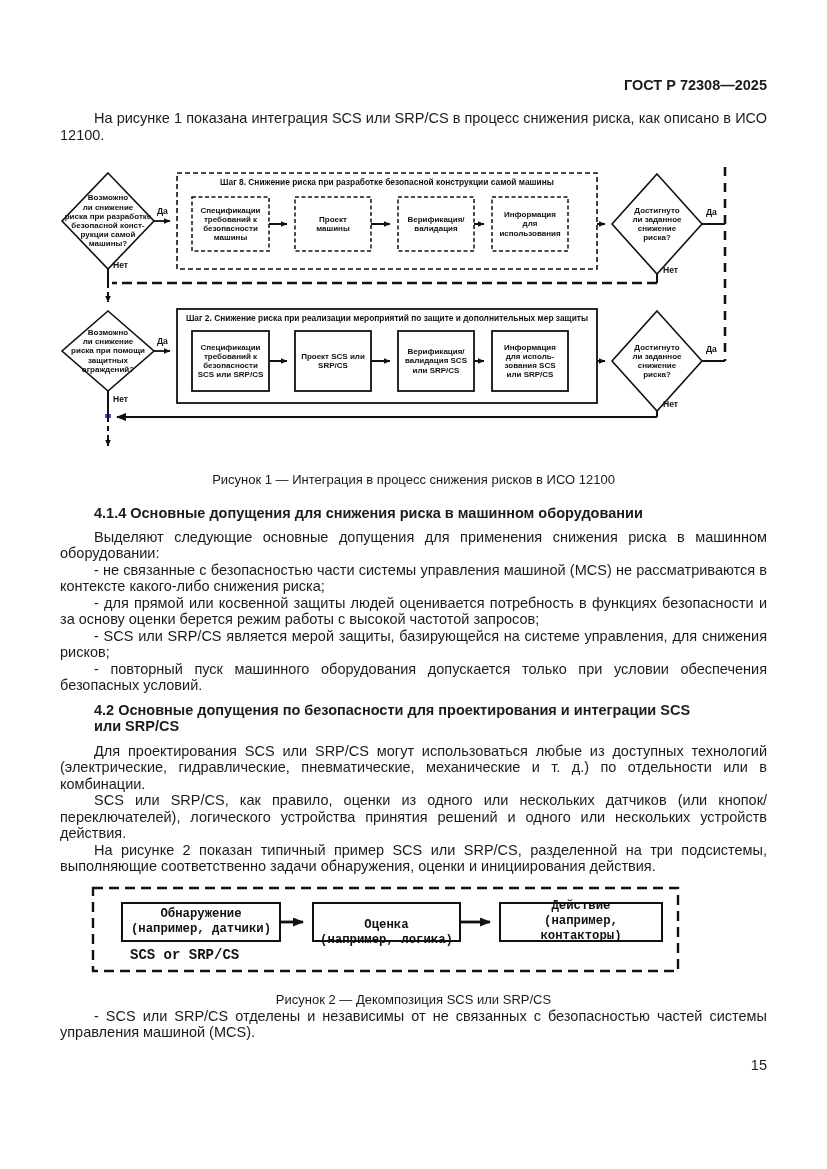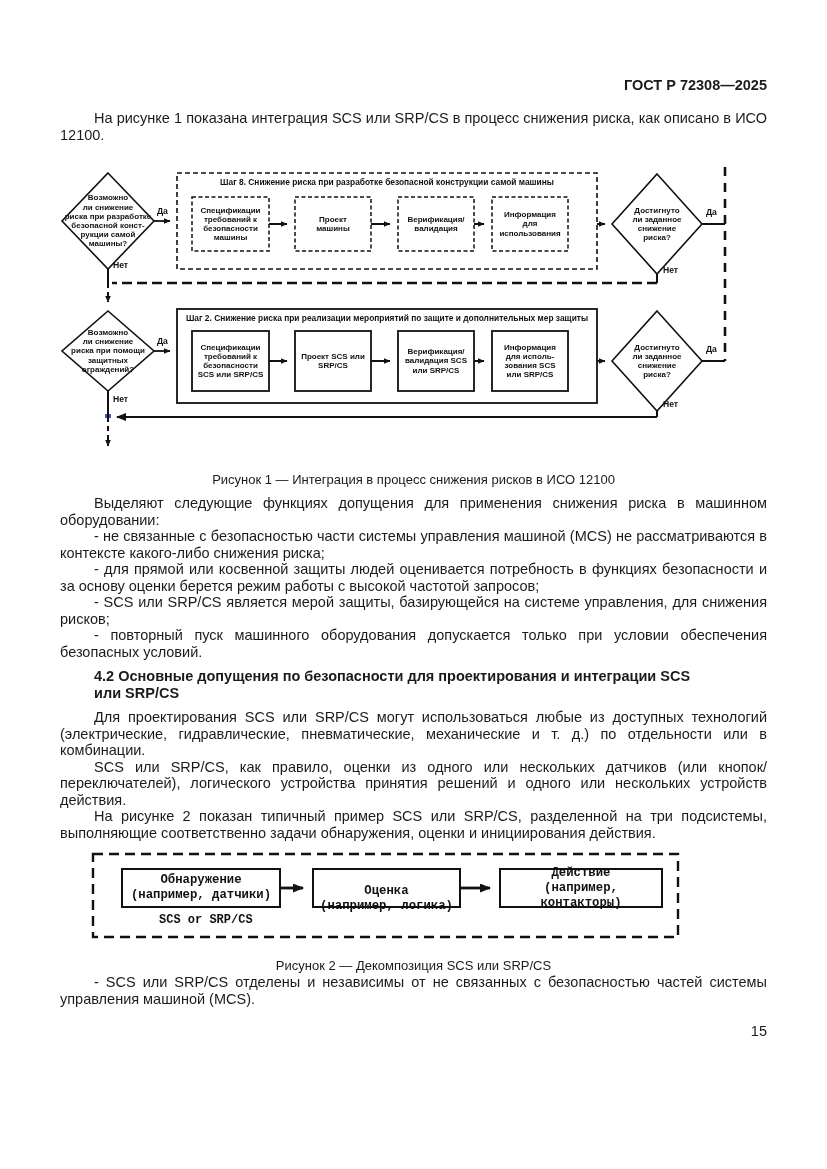--- a/index.html
+++ b/index.html
@@ -34,21 +34,21 @@
   .ftitle { font-size:8.4px; text-align:center; }
   .flabel { position:absolute; font-size:8.6px; font-weight:bold; color:#111; }
 
   
   .fig2 { position:relative; width:707px; height:92px; }
   .f2node {
     position:absolute; display:flex; align-items:center; justify-content:center;
     text-align:center; font-weight:bold; font-size:12.3px; line-height:15px;
     white-space:pre-line; color:#111;
   }
-  .f2label { position:absolute; font-weight:bold; font-size:12px; color:#111;margin-left:29px; }
+  .f2label { position:absolute; font-weight:bold; font-size:14px; color:#111; }
 </style>
 </head>
 <body>
 
 <div class="page">
   <div class="content">
 
     <div class="header">ГОСТ Р 72308—2025</div>
 
     <p class="p-intro">На рисунке 1 показана интеграция SCS или SRP/CS в процесс снижения риска, как описано в ИСО 12100.</p>
@@ -154,21 +154,22 @@
       <div class="fnode fcenter" style="left:550px;top:152px;width:94px;height:100px;">Достигнуто
 ли заданное
 снижение
 риска?</div>
       <div class="flabel" style="left:646px;top:185px;">Да</div>
       <div class="flabel" style="left:603px;top:240px;">Нет</div>
     </div>
 
     <div class="caption cap1">Рисунок 1 — Интеграция в процесс снижения рисков в ИСО 12100</div>
 
-    <p class="p2">Выделяют следующие функциях допущения для применения снижения риска в машинном оборудовании:</p>
+    <div class="h4 h414">4.1.4 Основные допущения для снижения риска в машинном оборудовании</div>
+    <p class="p2">Выделяют следующие основные допущения для применения снижения риска в машинном оборудовании:</p>
     <p>- не связанные с безопасностью части системы управления машиной (MCS) не рассматриваются в контексте какого-либо снижения риска;</p>
     <p>- для прямой или косвенной защиты людей оценивается потребность в функциях безопасности и за основу оценки берется режим работы с высокой частотой запросов;</p>
     <p>- SCS или SRP/CS является мерой защиты, базирующейся на системе управления, для снижения рисков;</p>
     <p>- повторный пуск машинного оборудования допускается только при условии обеспечения безопасных условий.</p>
 
     <div class="h4 h42">4.2 Основные допущения по безопасности для проектирования и интеграции SCS
 или SRP/CS</div>
     <p class="p3">Для проектирования SCS или SRP/CS могут использоваться любые из доступных технологий (электрические, гидравлические, пневматические, механические и т. д.) по отдельности или в комбинации.</p>
     <p>SCS или SRP/CS, как правило, оценки из одного или нескольких датчиков (или кнопок/переключателей), логического устройства принятия решений и одного или нескольких устройств действия.</p>
     <p>На рисунке 2 показан типичный пример SCS или SRP/CS, разделенной на три подсистемы, выполняющие соответственно задачи обнаружения, оценки и инициирования действия.</p>

